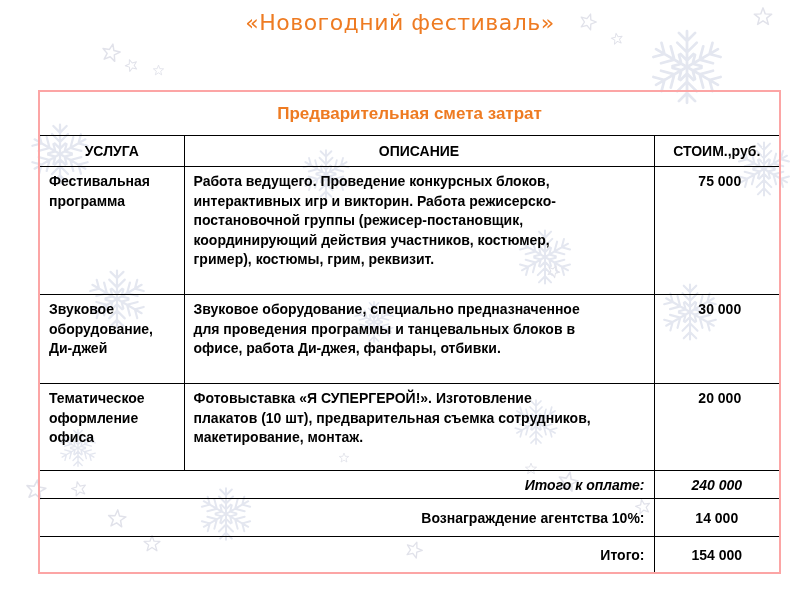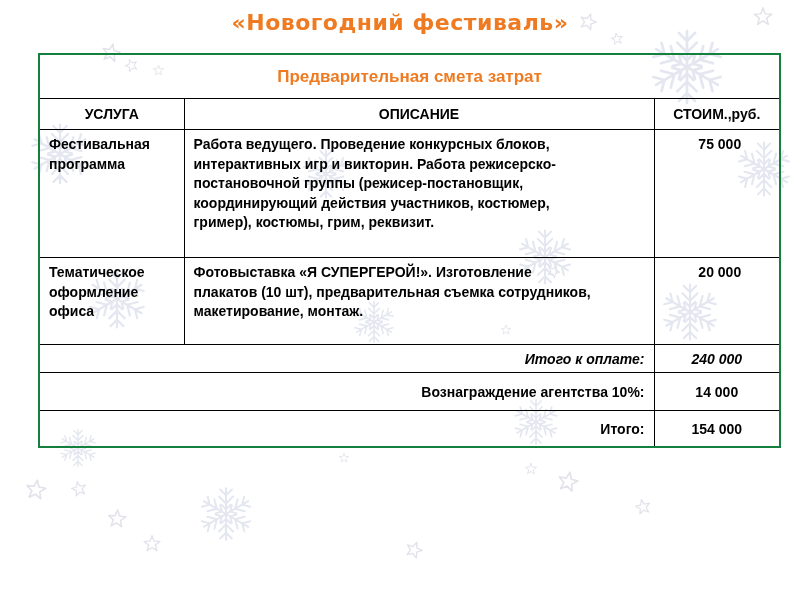--- a/index.html
+++ b/index.html
@@ -18,42 +18,42 @@
   }
   .deco { position: absolute; overflow: visible; }
   .flake { stroke: #e4e7f0; fill: none; stroke-width: 1.7; stroke-linecap: round; }
   .star  { stroke: #e1e2ea; fill: none; stroke-width: 1.6; stroke-linejoin: round; }
 
   
   .slide-title {
     position: absolute; left: 0; top: 10px; width: 800px;
     text-align: center;
     font-family: "DejaVu Sans", "Liberation Sans", sans-serif;
-    font-size: 22px; font-weight: bold;
+    font-size: 22px; font-weight: normal;
     color: #ee7b22;
     z-index: 2;
     letter-spacing: 0.5px;
   }
 
   
   table.estimate {
     position: absolute; left: 38px; top: 53px;
     width: 741px;
     border-collapse: collapse;
     table-layout: fixed;
     background: transparent;
     z-index: 1;
     color: #000;
   }
   table.estimate td, table.estimate th {
     border: 1px solid #000;
     font-weight: bold;
     font-size: 14px;
   }
-  table.estimate { border: 2px solid #15803d; }
+  table.estimate { border: 2px solid #fca5a5; margin-top: 37px; }
 
   tr.caption-row td {
     height: 41px;
     text-align: center; vertical-align: middle;
     color: #ee7b22;
     font-size: 17px;
   }
   tr.head-row th {
     height: 28px;
     text-align: center; vertical-align: middle;
@@ -219,20 +219,29 @@
     <td class="svc">Фестивальная
 программа</td>
     <td class="desc">Работа ведущего. Проведение конкурсных блоков,
 интерактивных игр и викторин. Работа режисерско-
 постановочной группы (режисер-постановщик,
 координирующий действия участников, костюмер,
 гример), костюмы, грим, реквизит.</td>
     <td class="cost">75 000</td>
   </tr>
 
+  <tr class="row-2">
+    <td class="svc">Звуковое
+оборудование,
+Ди-джей</td>
+    <td class="desc">Звуковое оборудование, специально предназначенное
+для проведения программы и танцевальных блоков в
+офисе, работа Ди-джея, фанфары, отбивки.</td>
+    <td class="cost">30 000</td>
+  </tr>
 
   <tr class="row-3">
     <td class="svc">Тематическое
 оформление
 офиса</td>
     <td class="desc">Фотовыставка «Я СУПЕРГЕРОЙ!». Изготовление
 плакатов (10 шт), предварительная съемка сотрудников,
 макетирование, монтаж.</td>
     <td class="cost">20 000</td>
   </tr>

